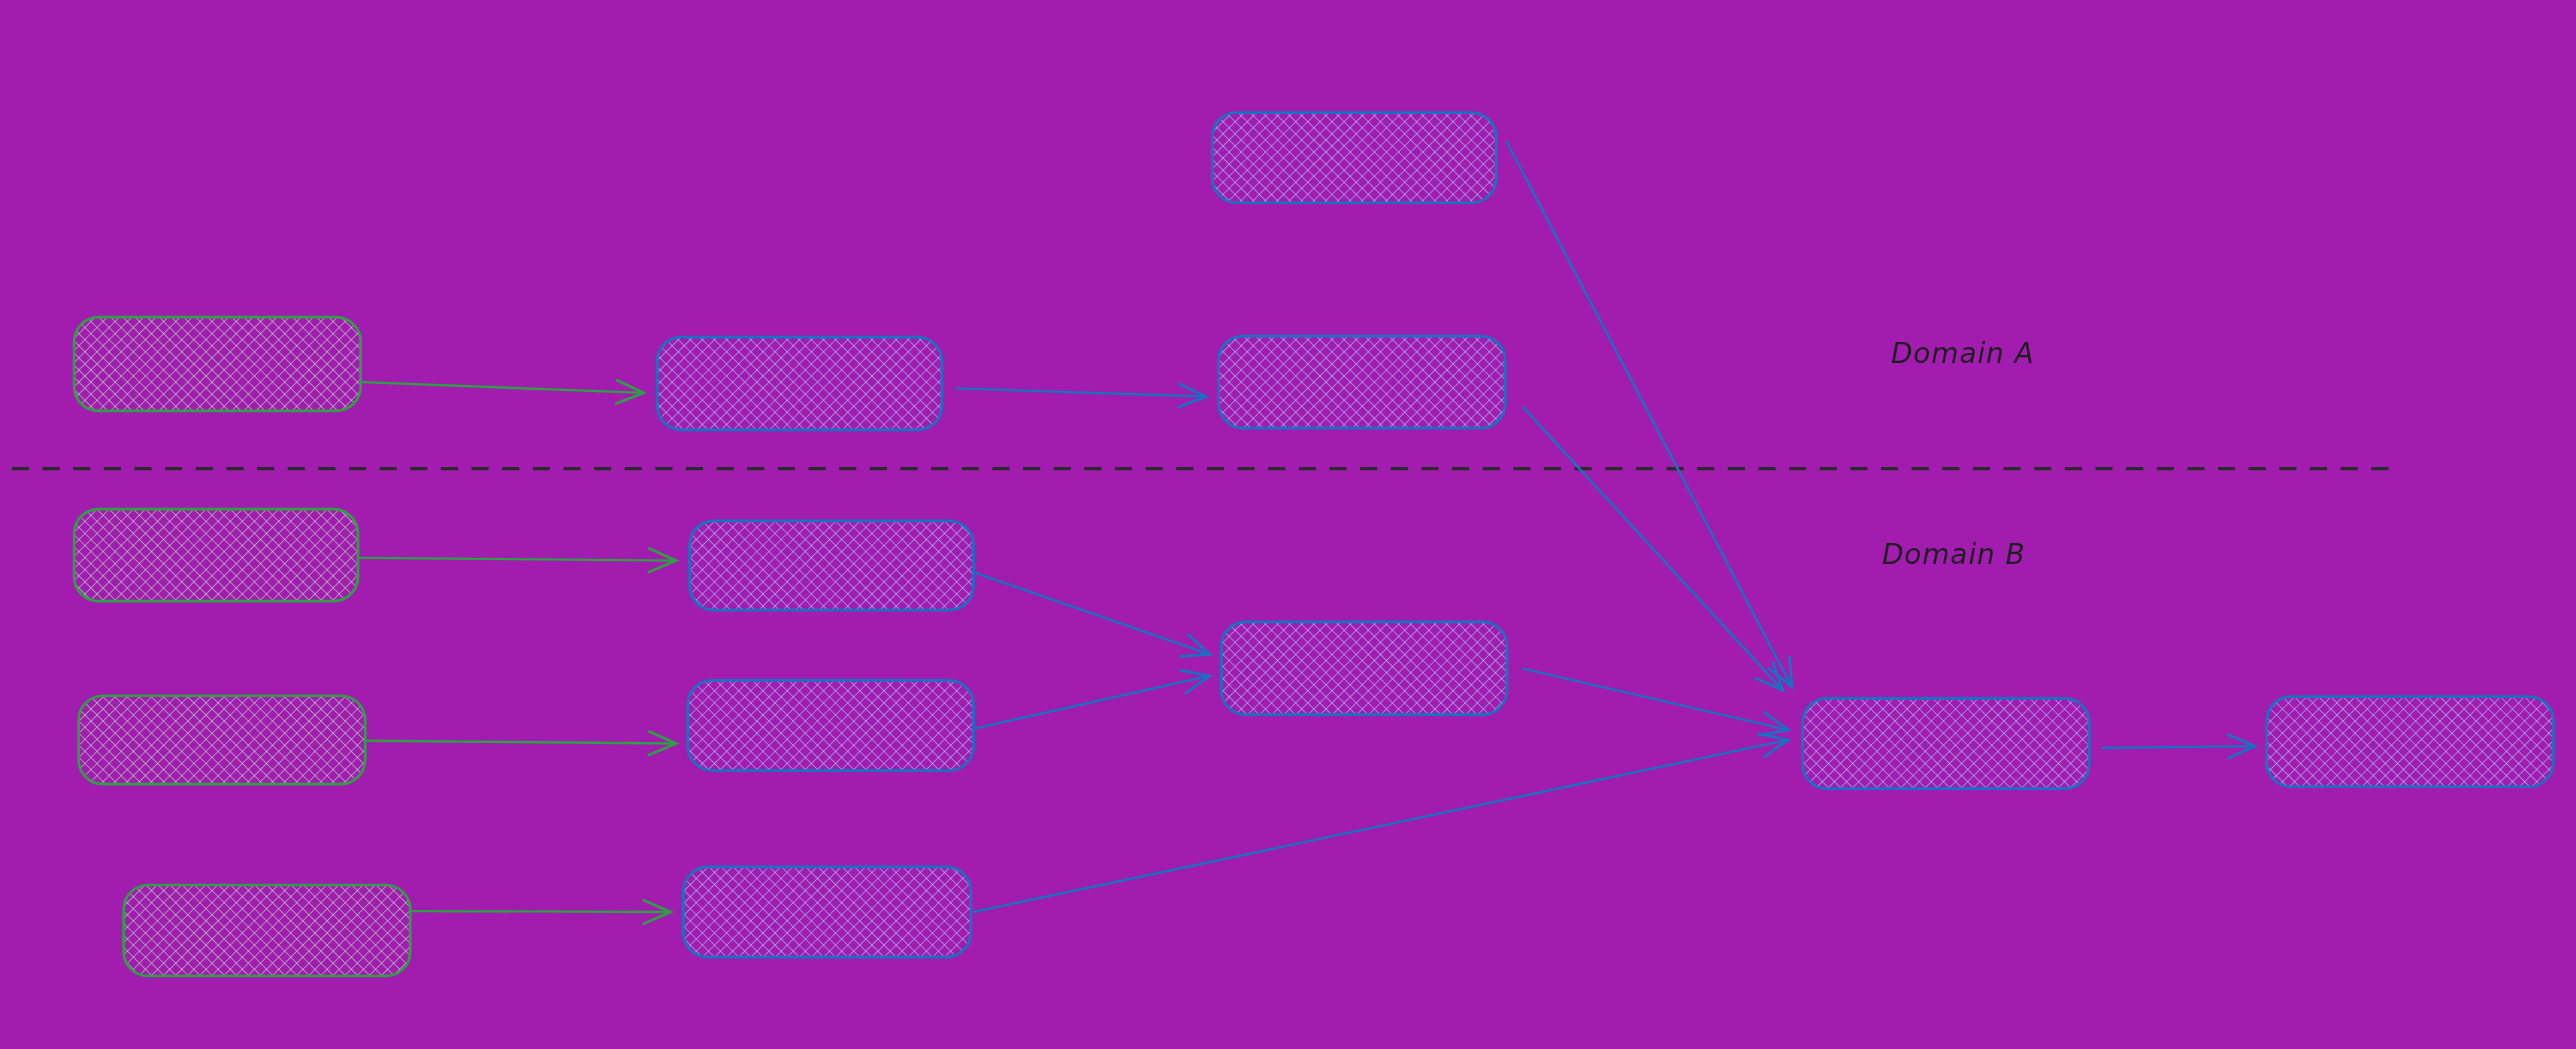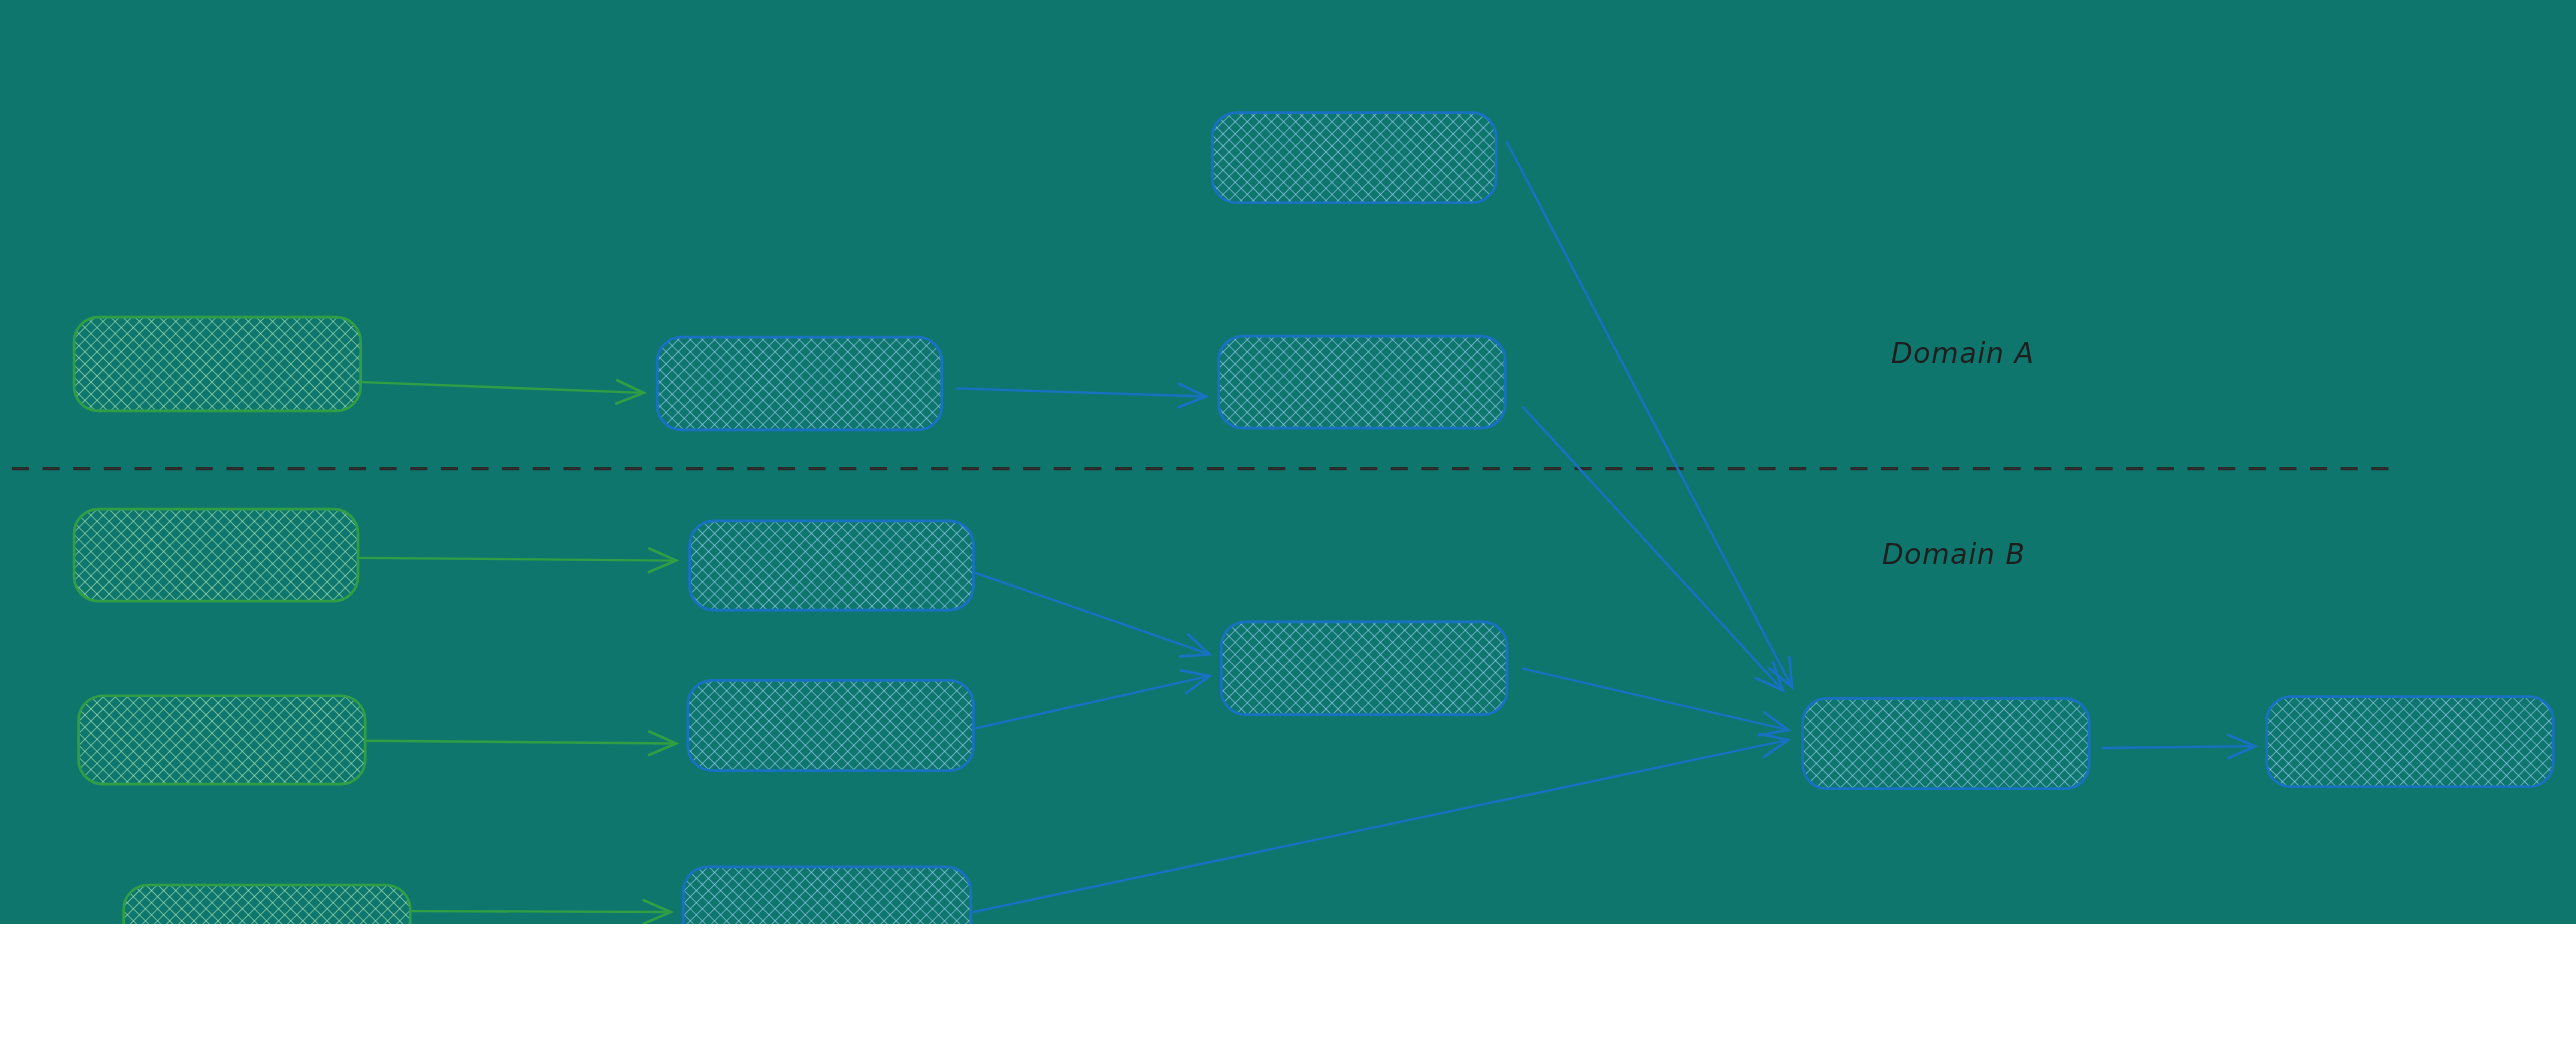--- a/index.html
+++ b/index.html
@@ -3,22 +3,22 @@
 <meta charset="utf-8">
 <style>
   html, body {
     margin: 0;
     padding: 0;
     background: #ffffff;
   }
   .canvas-wrap {
     position: relative;
     width: 2576px;
-    height: 924px;
-    background: #0f766e;
+    height: 1049px;
+    background: #a21caf;
     overflow: hidden;
     font-family: "DejaVu Sans", sans-serif;
   }
   svg.diagram {
     position: absolute;
     inset: 0;
     width: 2576px;
     height: 1049px;
     display: block;
   }

